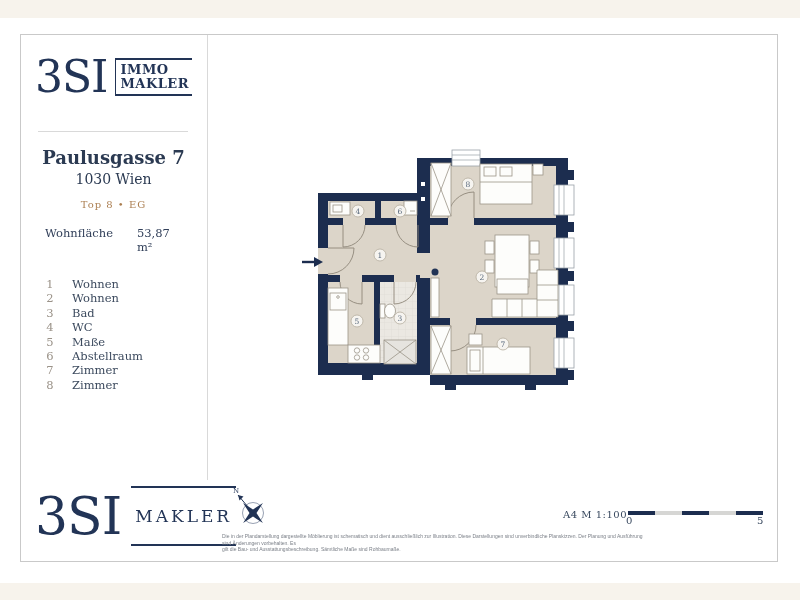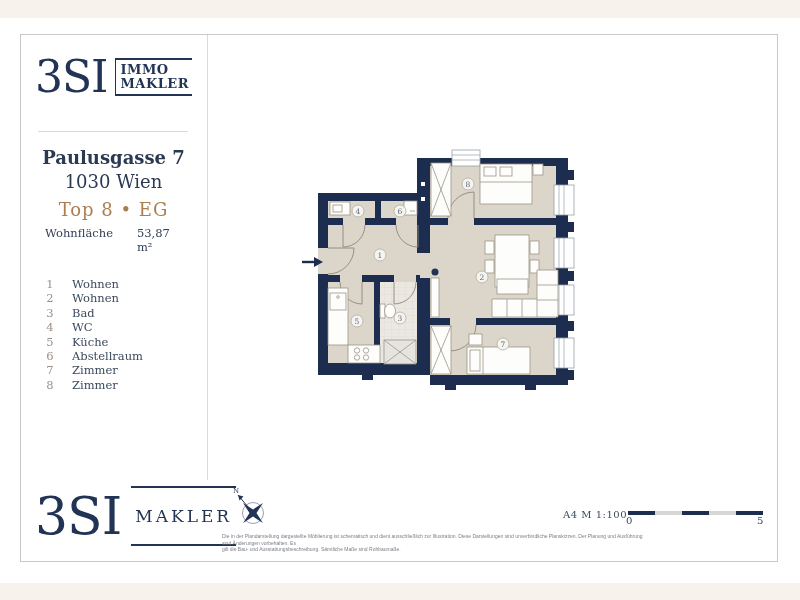--- a/index.html
+++ b/index.html
@@ -17,22 +17,22 @@
   #brand-top { position:absolute; left:20px; top:56px; width:187px; display:flex; justify-content:center; align-items:center; }
   .brand-3si { font-size:44px; line-height:0.95; color:#223456; letter-spacing:-1px; }
   .brand-box { margin-left:8px; border-top:2px solid #223456; border-bottom:2px solid #223456;
                border-left:1.5px solid #223456; padding:3px 3px 3px 4px; }
   .brand-box div { font-size:13px; font-weight:600; letter-spacing:0.5px; color:#223456; line-height:1.05; }
 
   #logo-divider { position:absolute; left:38px; top:131px; width:150px; height:1px; background:#d9d9d9; }
 
   .col-center { position:absolute; left:20px; width:187px; text-align:center; color:#2b3a52; }
   #street { top:147px; font-size:18px; font-weight:600; }
-  #city   { top:171px; font-size:18px; }
-  #unit   { top:199px; font-size:18px; color:#ab7e50; letter-spacing:1px; }
+  #city   { top:171px; font-size:14px; }
+  #unit   { top:199px; font-size:10px; color:#ab7e50; letter-spacing:1px; }
 
   #area-row { position:absolute; left:45px; top:226px; width:133px; display:flex;
               justify-content:space-between; font-size:11.5px; color:#32405a;gap:24px; }
 
   #legend { position:absolute; left:45px; top:277px; font-size:11.5px; }
   .legend-row { display:flex; height:14.4px; line-height:14.4px; }
   .legend-num { width:10px; text-align:center; color:#9a9288; }
   .legend-label { margin-left:17px; color:#3c4a5e; }
 
   #floorplan { position:absolute; left:300px; top:140px; width:300px; height:260px; }
@@ -105,21 +105,21 @@
   <div class="legend-row">
     <span class="legend-num">3</span>
     <span class="legend-label">Bad</span>
   </div>
   <div class="legend-row">
     <span class="legend-num">4</span>
     <span class="legend-label">WC</span>
   </div>
   <div class="legend-row">
     <span class="legend-num">5</span>
-    <span class="legend-label">Küche</span>
+    <span class="legend-label">Maße</span>
   </div>
   <div class="legend-row">
     <span class="legend-num">6</span>
     <span class="legend-label">Abstellraum</span>
   </div>
   <div class="legend-row">
     <span class="legend-num">7</span>
     <span class="legend-label">Zimmer</span>
   </div>
   <div class="legend-row">

